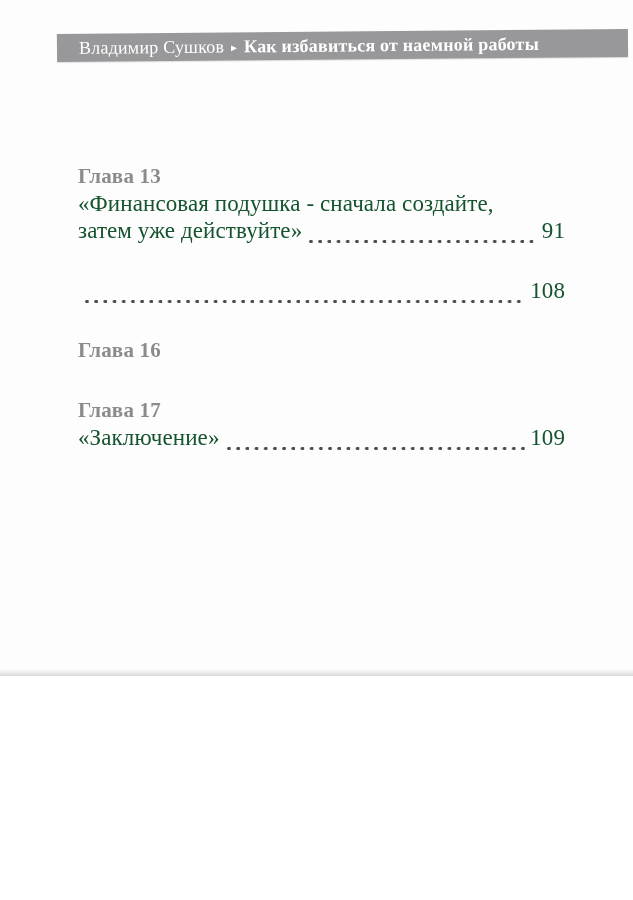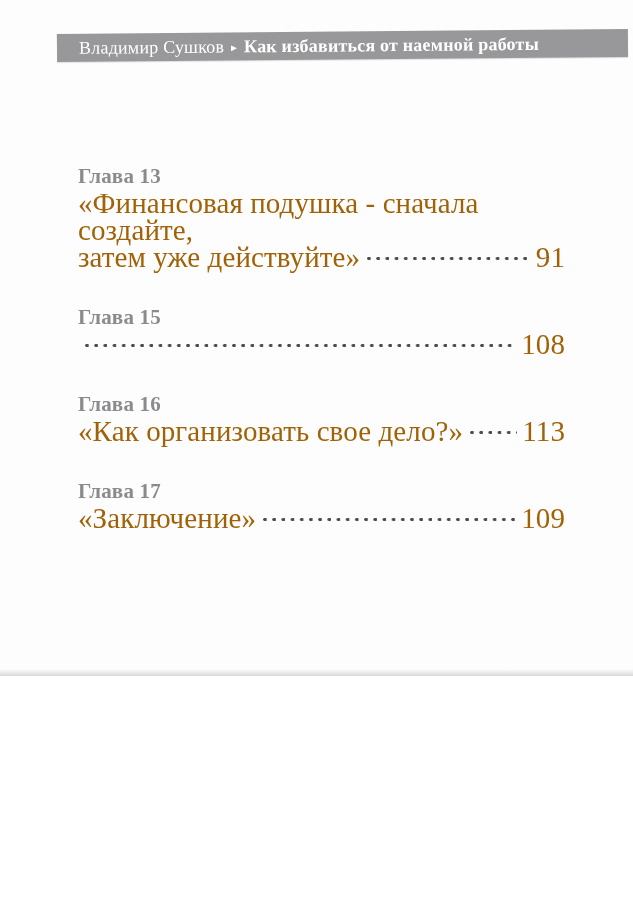--- a/index.html
+++ b/index.html
@@ -71,28 +71,28 @@
     margin-bottom: 33px;
   }
   .chapter-label {
     color: #8b8b8e;
     font-size: 21px;
     font-weight: 600;
     line-height: 27px;
     letter-spacing: 0.2px;
   }
   .toc-line {
-    color: #a16207;
-    font-size: 29px;
+    color: #14532d;
+    font-size: 23px;
     line-height: 27px;
     letter-spacing: 0.1px;
   }
   .toc-line-last {
     display: flex;
-    align-items: center;
+    align-items: flex-end;
   }
   .toc-line-last .title-text {
     white-space: nowrap;
   }
   .dots {
     flex: 1;
     height: 7px;
     margin: 0 5px 0 7px;
     background-image: radial-gradient(circle at 2px 2.6px, #4b4b4e 1.5px, rgba(0,0,0,0) 2.1px);
     background-size: 9.2px 5.2px;
@@ -130,33 +130,27 @@
         <div class="toc-line"><span class="title-text">«Финансовая подушка - сначала создайте,</span></div>
         <div class="toc-line toc-line-last">
           <span class="title-text">затем уже действуйте»</span>
           <span class="dots"></span>
           <span class="page-num">91</span>
         </div>
       </div>
       <div class="toc-entry">
       </div>
       <div class="toc-entry">
-        <div class="chapter-label">Глава 15</div>
         <div class="toc-line toc-line-last">
           <span class="dots"></span>
           <span class="page-num">108</span>
         </div>
       </div>
       <div class="toc-entry">
         <div class="chapter-label">Глава 16</div>
-        <div class="toc-line toc-line-last">
-          <span class="title-text">«Как организовать свое дело?»</span>
-          <span class="dots"></span>
-          <span class="page-num">113</span>
-        </div>
       </div>
       <div class="toc-entry">
         <div class="chapter-label">Глава 17</div>
         <div class="toc-line toc-line-last">
           <span class="title-text">«Заключение»</span>
           <span class="dots"></span>
           <span class="page-num">109</span>
         </div>
       </div>
     </div>

